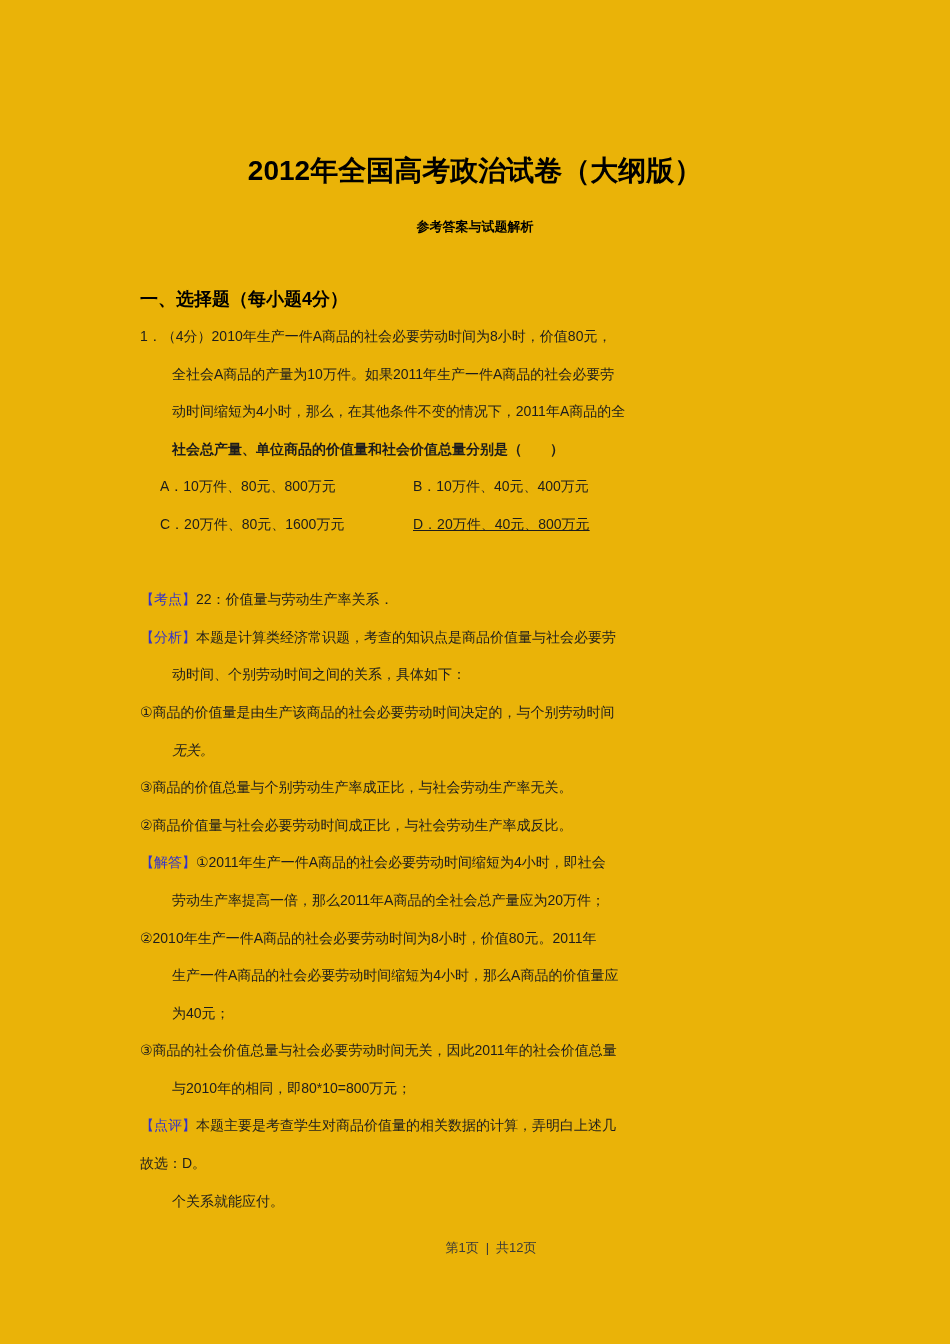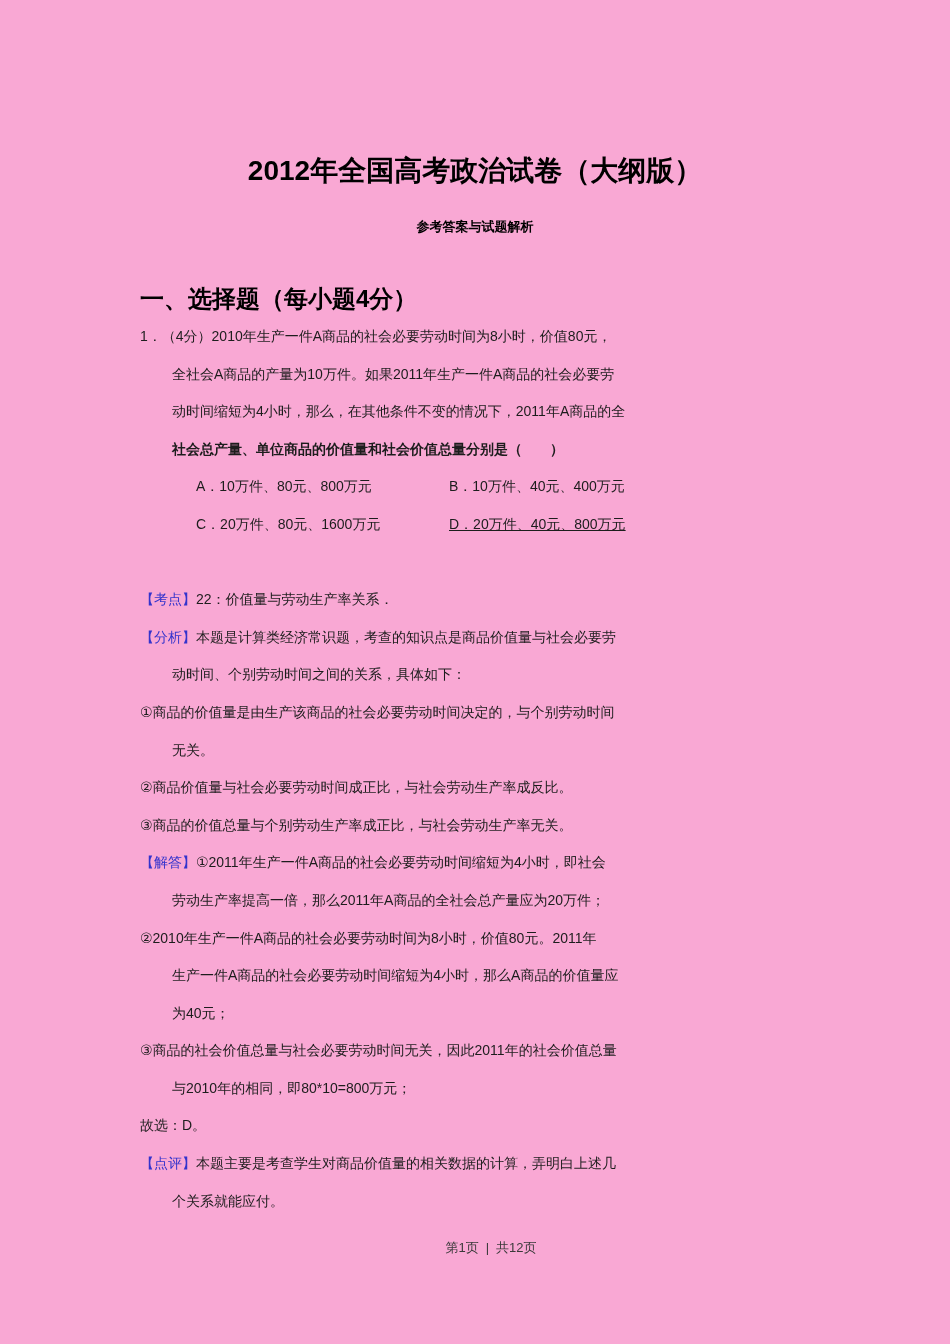--- a/index.html
+++ b/index.html
@@ -4,21 +4,21 @@
 <style>
   html, body {
     margin: 0;
     padding: 0;
     background: #ffffff;
   }
   .page {
     position: relative;
     width: 950px;
     height: 1344px;
-    background: #f9a8d4;
+    background: #eab308;
     overflow: hidden;
     font-family: "Liberation Sans", "DejaVu Sans", sans-serif;
     color: #1d1d1d;
   }
   .doc-title {
     margin: 0;
     padding-top: 152px;
     text-align: center;
     font-size: 28px;
     font-weight: bold;
@@ -33,40 +33,39 @@
     line-height: 18px;
     color: #000000;
   }
   .content {
     margin-top: 44px;
     padding-left: 140px;
     padding-right: 116px;
   }
   .section-heading {
     margin: 0;
-    font-size: 24px;
+    font-size: 18px;
     font-weight: bold;
     line-height: 38px;
     color: #000000;
   }
   .line {
     font-size: 14px;
     line-height: 37.6px;
     white-space: nowrap;
   }
   .spacer {
     height: 37.6px;
   }
   .tag {
     color: var(--tag-blue, #3333cc);
   }
   .opt.first {
     display: inline-block;
     width: 253px;
-    margin-left: 36px;
   }
   .footer {
     position: absolute;
     top: 1238px;
     left: 16px;
     width: 100%;
     text-align: center;
     font-size: 13px;
     color: #3a3a3a;
     line-height: 20px;
@@ -91,32 +90,32 @@
         <div class="line" style="padding-left: 32px;"><span>全社会A商品的产量为10万件。如果2011年生产一件A商品的社会必要劳</span></div>
         <div class="line" style="padding-left: 32px;"><span>动时间缩短为4小时，那么，在其他条件不变的情况下，2011年A商品的全</span></div>
         <div class="line" style="padding-left: 32px; font-weight: bold;"><span>社会总产量、单位商品的价值量和社会价值总量分别是（　　）</span></div>
         <div class="line" style="padding-left: 20px;"><span class="opt first">A．10万件、80元、800万元</span><span class="opt">B．10万件、40元、400万元</span></div>
         <div class="line" style="padding-left: 20px; text-decoration: underline;"><span class="opt first">C．20万件、80元、1600万元</span><span class="opt">D．20万件、40元、800万元</span></div>
         <div class="spacer"></div>
         <div class="line" style="padding-left: 0px;"><span class="tag">【考点】</span><span>22：价值量与劳动生产率关系．</span></div>
         <div class="line" style="padding-left: 0px;"><span class="tag">【分析】</span><span>本题是计算类经济常识题，考查的知识点是商品价值量与社会必要劳</span></div>
         <div class="line" style="padding-left: 32px;"><span>动时间、个别劳动时间之间的关系，具体如下：</span></div>
         <div class="line" style="padding-left: 0px;"><span>①商品的价值量是由生产该商品的社会必要劳动时间决定的，与个别劳动时间</span></div>
-        <div class="line" style="padding-left: 32px;"><span>无关。</span></div>
+        <div class="line" style="padding-left: 32px; font-style: italic;"><span>无关。</span></div>
+        <div class="line" style="padding-left: 0px;"><span>③商品的价值总量与个别劳动生产率成正比，与社会劳动生产率无关。</span></div>
         <div class="line" style="padding-left: 0px;"><span>②商品价值量与社会必要劳动时间成正比，与社会劳动生产率成反比。</span></div>
-        <div class="line" style="padding-left: 0px;"><span>③商品的价值总量与个别劳动生产率成正比，与社会劳动生产率无关。</span></div>
         <div class="line" style="padding-left: 0px;"><span class="tag">【解答】</span><span>①2011年生产一件A商品的社会必要劳动时间缩短为4小时，即社会</span></div>
         <div class="line" style="padding-left: 32px;"><span>劳动生产率提高一倍，那么2011年A商品的全社会总产量应为20万件；</span></div>
         <div class="line" style="padding-left: 0px;"><span>②2010年生产一件A商品的社会必要劳动时间为8小时，价值80元。2011年</span></div>
         <div class="line" style="padding-left: 32px;"><span>生产一件A商品的社会必要劳动时间缩短为4小时，那么A商品的价值量应</span></div>
         <div class="line" style="padding-left: 32px;"><span>为40元；</span></div>
         <div class="line" style="padding-left: 0px;"><span>③商品的社会价值总量与社会必要劳动时间无关，因此2011年的社会价值总量</span></div>
         <div class="line" style="padding-left: 32px;"><span>与2010年的相同，即80*10=800万元；</span></div>
+        <div class="line" style="padding-left: 0px;"><span class="tag">【点评】</span><span>本题主要是考查学生对商品价值量的相关数据的计算，弄明白上述几</span></div>
         <div class="line" style="padding-left: 0px;"><span>故选：D。</span></div>
-        <div class="line" style="padding-left: 0px;"><span class="tag">【点评】</span><span>本题主要是考查学生对商品价值量的相关数据的计算，弄明白上述几</span></div>
         <div class="line" style="padding-left: 32px;"><span>个关系就能应付。</span></div>
       </div>
   </div>
 
   <div class="footer">
     <span>第1页</span><span class="sep">|</span><span>共12页</span>
   </div>
 
 </div>
 

